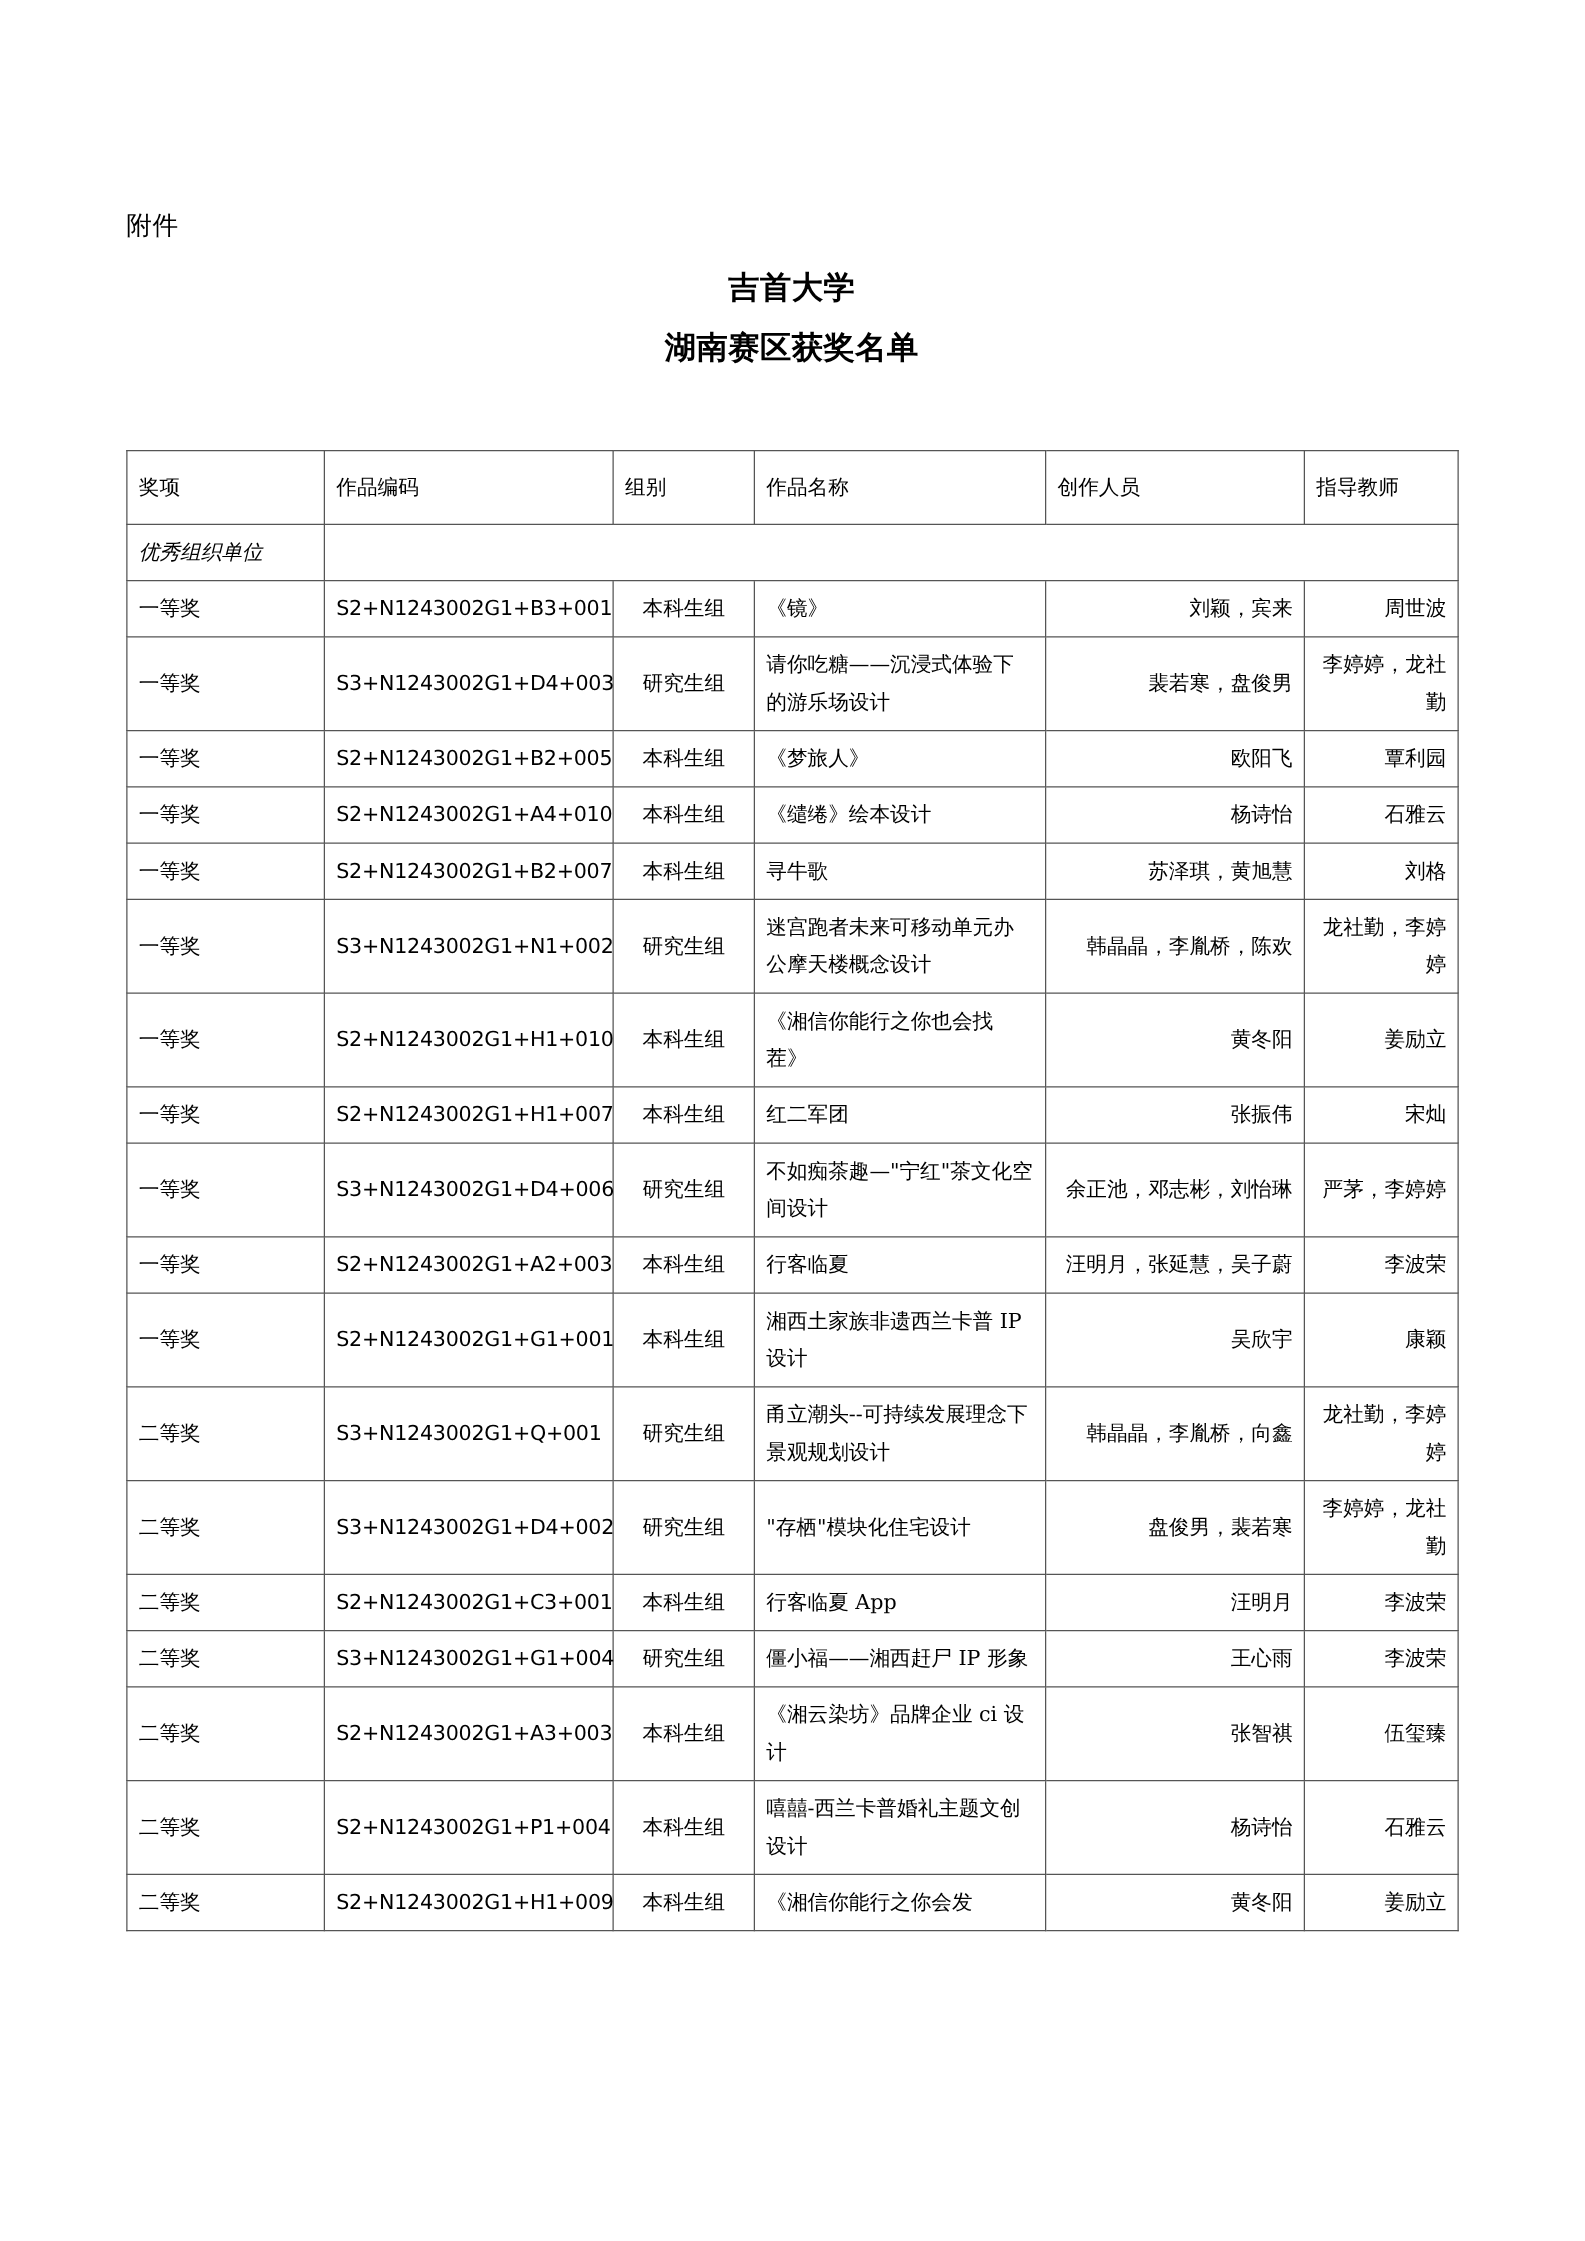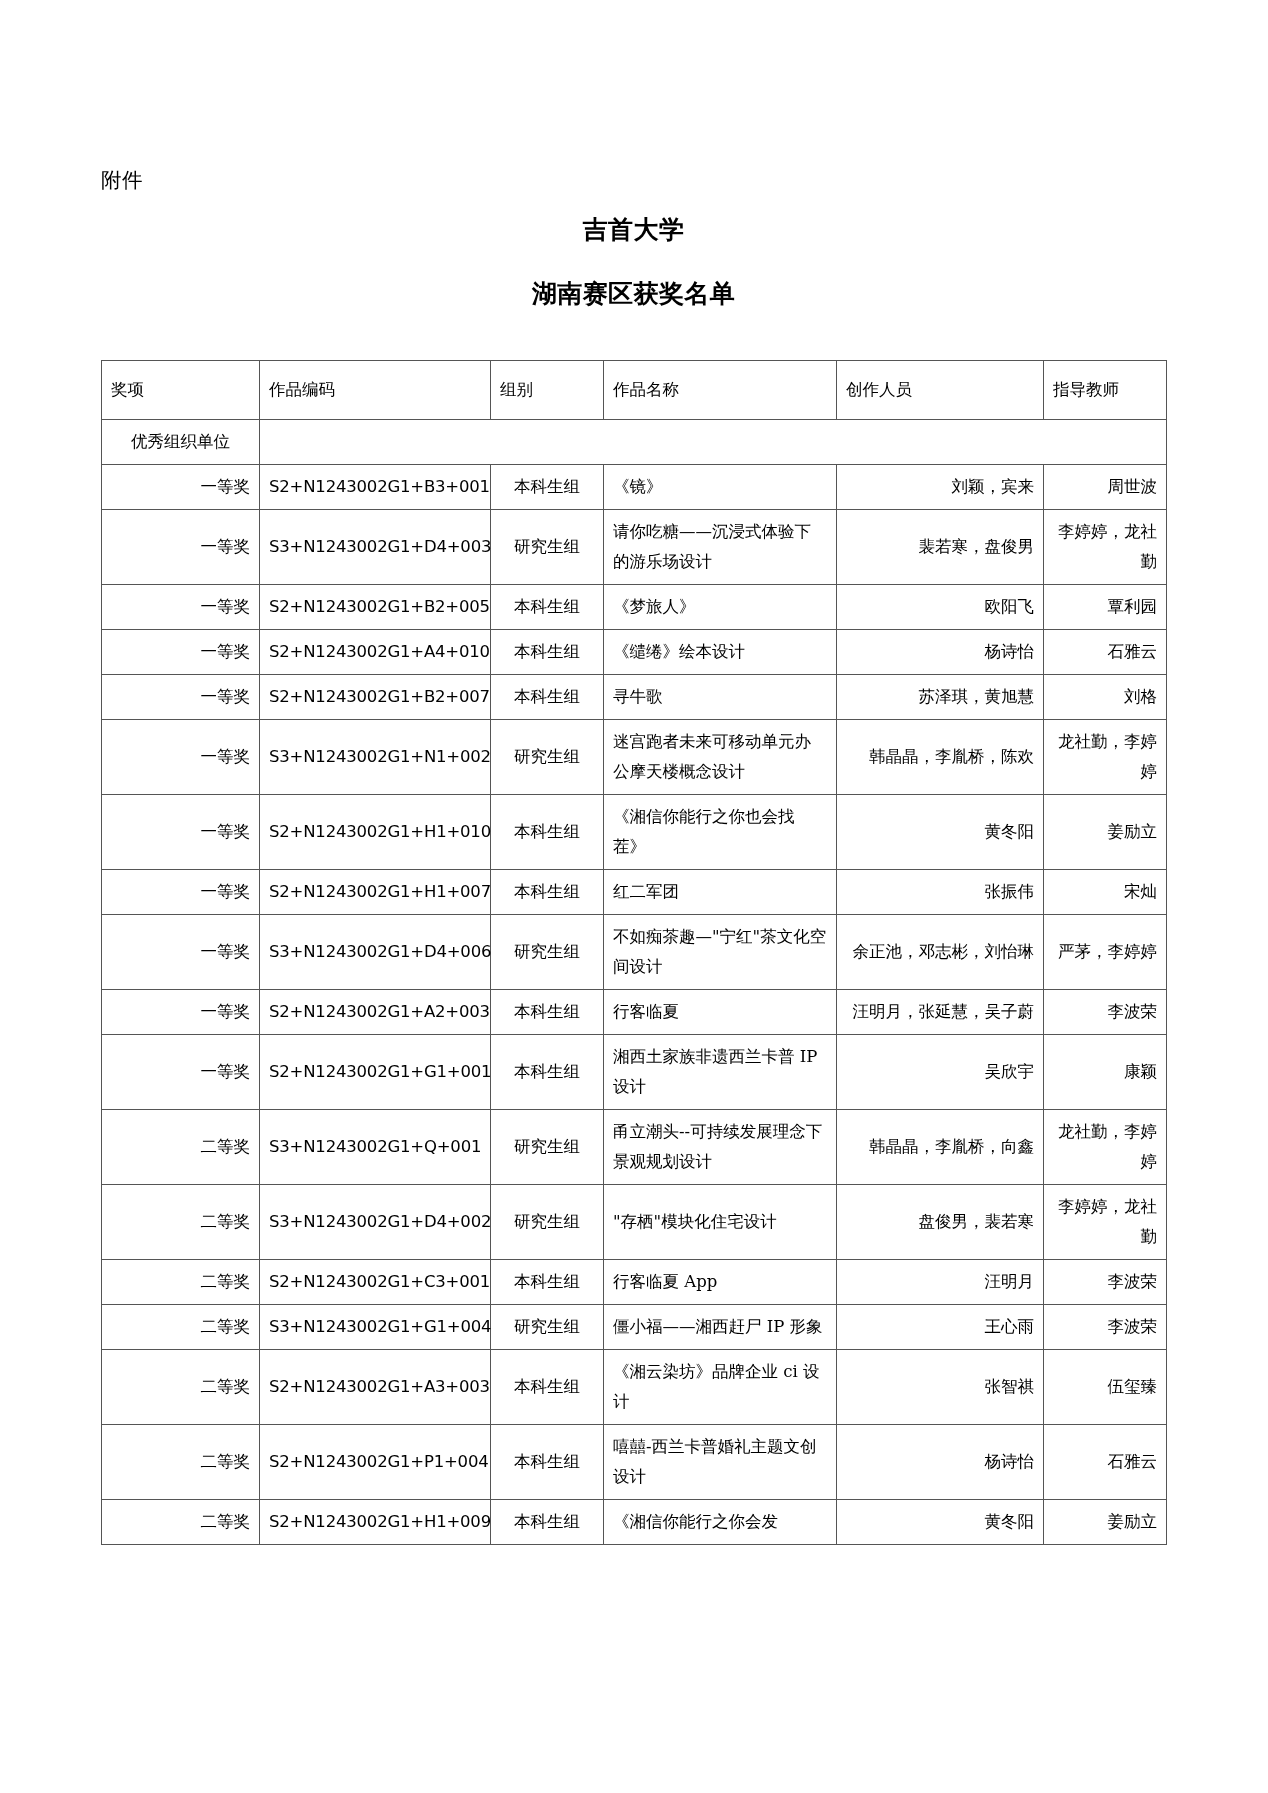--- a/index.html
+++ b/index.html
@@ -42,21 +42,21 @@
   }
   .title-line {
     font-family: "DejaVu Sans", "Liberation Sans", sans-serif;
     font-weight: bold;
     color: #000;
     letter-spacing: 0.4px;
   }
   .title-1 {
     font-size: 25px;
     line-height: 44px;
-    margin-bottom: 20px;
+    margin-bottom: 4px;
   }
   .title-2 {
     font-size: 25px;
     line-height: 44px;
     margin-bottom: 8px;
   }
   .title-3 {
     font-size: 25px;
     line-height: 44px;
   }
@@ -85,28 +85,28 @@
   col.c-group     { width: 113px; }
   col.c-name      { width: 233px; }
   col.c-creator   { width: 207px; }
   col.c-teacher   { width: 123px; }
 
   thead td {
     height: 44px;
     line-height: 30px;
   }
 
-  td.col-award   { text-align: right; }
+  td.col-award   { text-align: left; }
   td.col-code    { text-align: center; font-family: "DejaVu Sans", "Liberation Sans", sans-serif; font-size: 15.5px; letter-spacing: -0.2px; }
   td.col-group   { text-align: center; }
   td.col-name    { text-align: left; }
   td.col-creator { text-align: right; }
   td.col-teacher { text-align: right; }
 
-  tr.org-row td.col-award { text-align: center; }
+  tr.org-row td.col-award { text-align: left; font-style: italic; }
   tr.org-row td.org-blank { border-left: 1px solid #555; }
 </style>
 </head>
 <body>
 
 <div class="page">
 
   <div class="attach-label">附件</div>
 
   <div class="titles">

